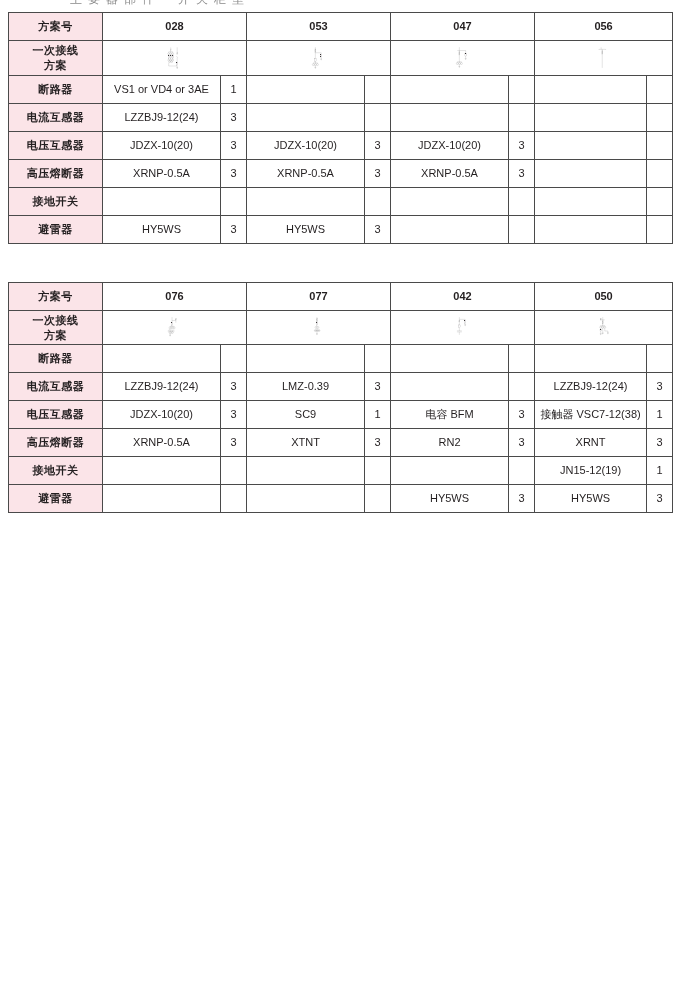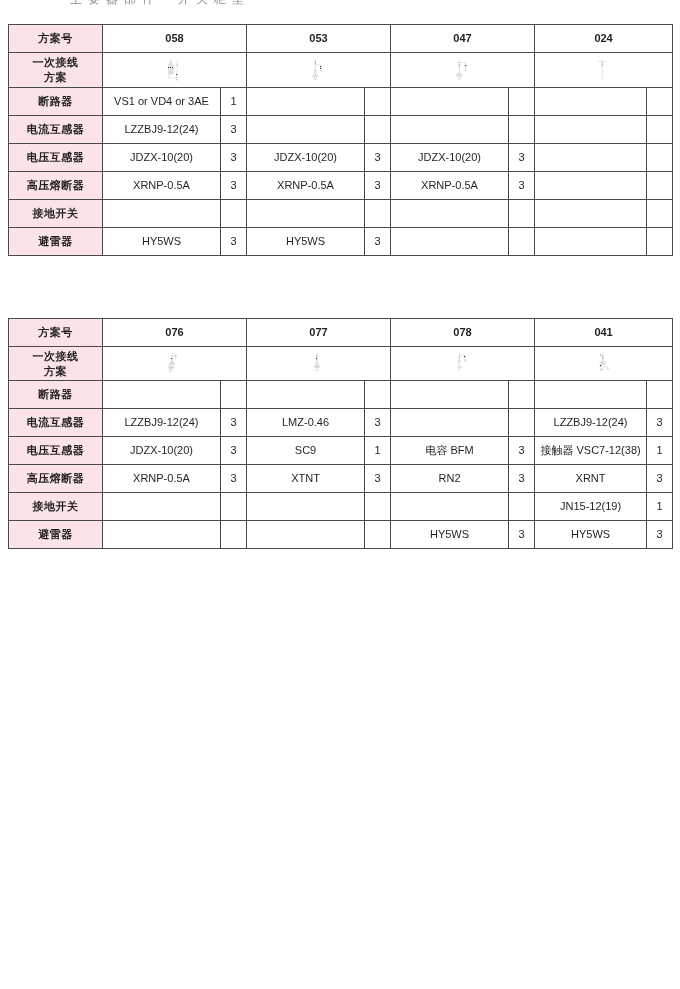--- a/index.html
+++ b/index.html
@@ -14,21 +14,21 @@
     color: #231f20;
     -webkit-font-smoothing: antialiased;
   }
   .page {
     position: relative;
     width: 680px;
     height: 989px;
     box-sizing: border-box;
     padding: 0 8px;
   }
-  .table-wrap { width: 664px; margin: 16px auto; }
+  .table-wrap { width: 664px; margin: 4px auto; }
   table.spec {
     border-collapse: collapse;
     table-layout: fixed;
     width: 664px;
     border: 1px solid #4a4a4a;
   }
   table.spec td {
     border: 1px solid #4a4a4a;
     font-size: 11px;
     text-align: center;
@@ -91,24 +91,24 @@
           <col style="width:26px">
       <col style="width:118px">
           <col style="width:26px">
       <col style="width:112px">
           <col style="width:26px">
     </colgroup>
 
     <tbody>
           <tr>
       <td class="rowhead">方案号</td>
-      <td class="headnum" colspan="2">058</td>
+      <td class="headnum" colspan="2">028</td>
       <td class="headnum" colspan="2">053</td>
       <td class="headnum" colspan="2">047</td>
-      <td class="headnum" colspan="2">024</td>
+      <td class="headnum" colspan="2">056</td>
     </tr>
 
     <tr>
       <td class="rowhead">
         <div>一次接线</div>
         <div>方案</div>
       </td>
 
       <td class="diagram" colspan="2">
         <svg class="svgbox" viewBox="0 0 144 205">
@@ -317,22 +317,22 @@
           <col style="width:26px">
       <col style="width:112px">
           <col style="width:26px">
     </colgroup>
 
     <tbody>
           <tr>
       <td class="rowhead">方案号</td>
       <td class="headnum" colspan="2">076</td>
       <td class="headnum" colspan="2">077</td>
-      <td class="headnum" colspan="2">078</td>
-      <td class="headnum" colspan="2">041</td>
+      <td class="headnum" colspan="2">042</td>
+      <td class="headnum" colspan="2">050</td>
     </tr>
 
     <tr>
       <td class="rowhead">
         <div>一次接线</div>
         <div>方案</div>
       </td>
 
       <td class="diagram" colspan="2">
         <svg class="svgbox" viewBox="0 0 144 205">
@@ -462,21 +462,21 @@
       <td></td>
       <td class="qty"></td>
       <td></td>
       <td class="qty"></td>
     </tr>
 
     <tr>
       <td class="rowhead">电流互感器</td>
       <td>LZZBJ9-12(24)</td>
       <td class="qty">3</td>
-      <td>LMZ-0.46</td>
+      <td>LMZ-0.39</td>
       <td class="qty">3</td>
       <td></td>
       <td class="qty"></td>
       <td>LZZBJ9-12(24)</td>
       <td class="qty">3</td>
     </tr>
 
     <tr>
       <td class="rowhead">电压互感器</td>
       <td>JDZX-10(20)</td>

